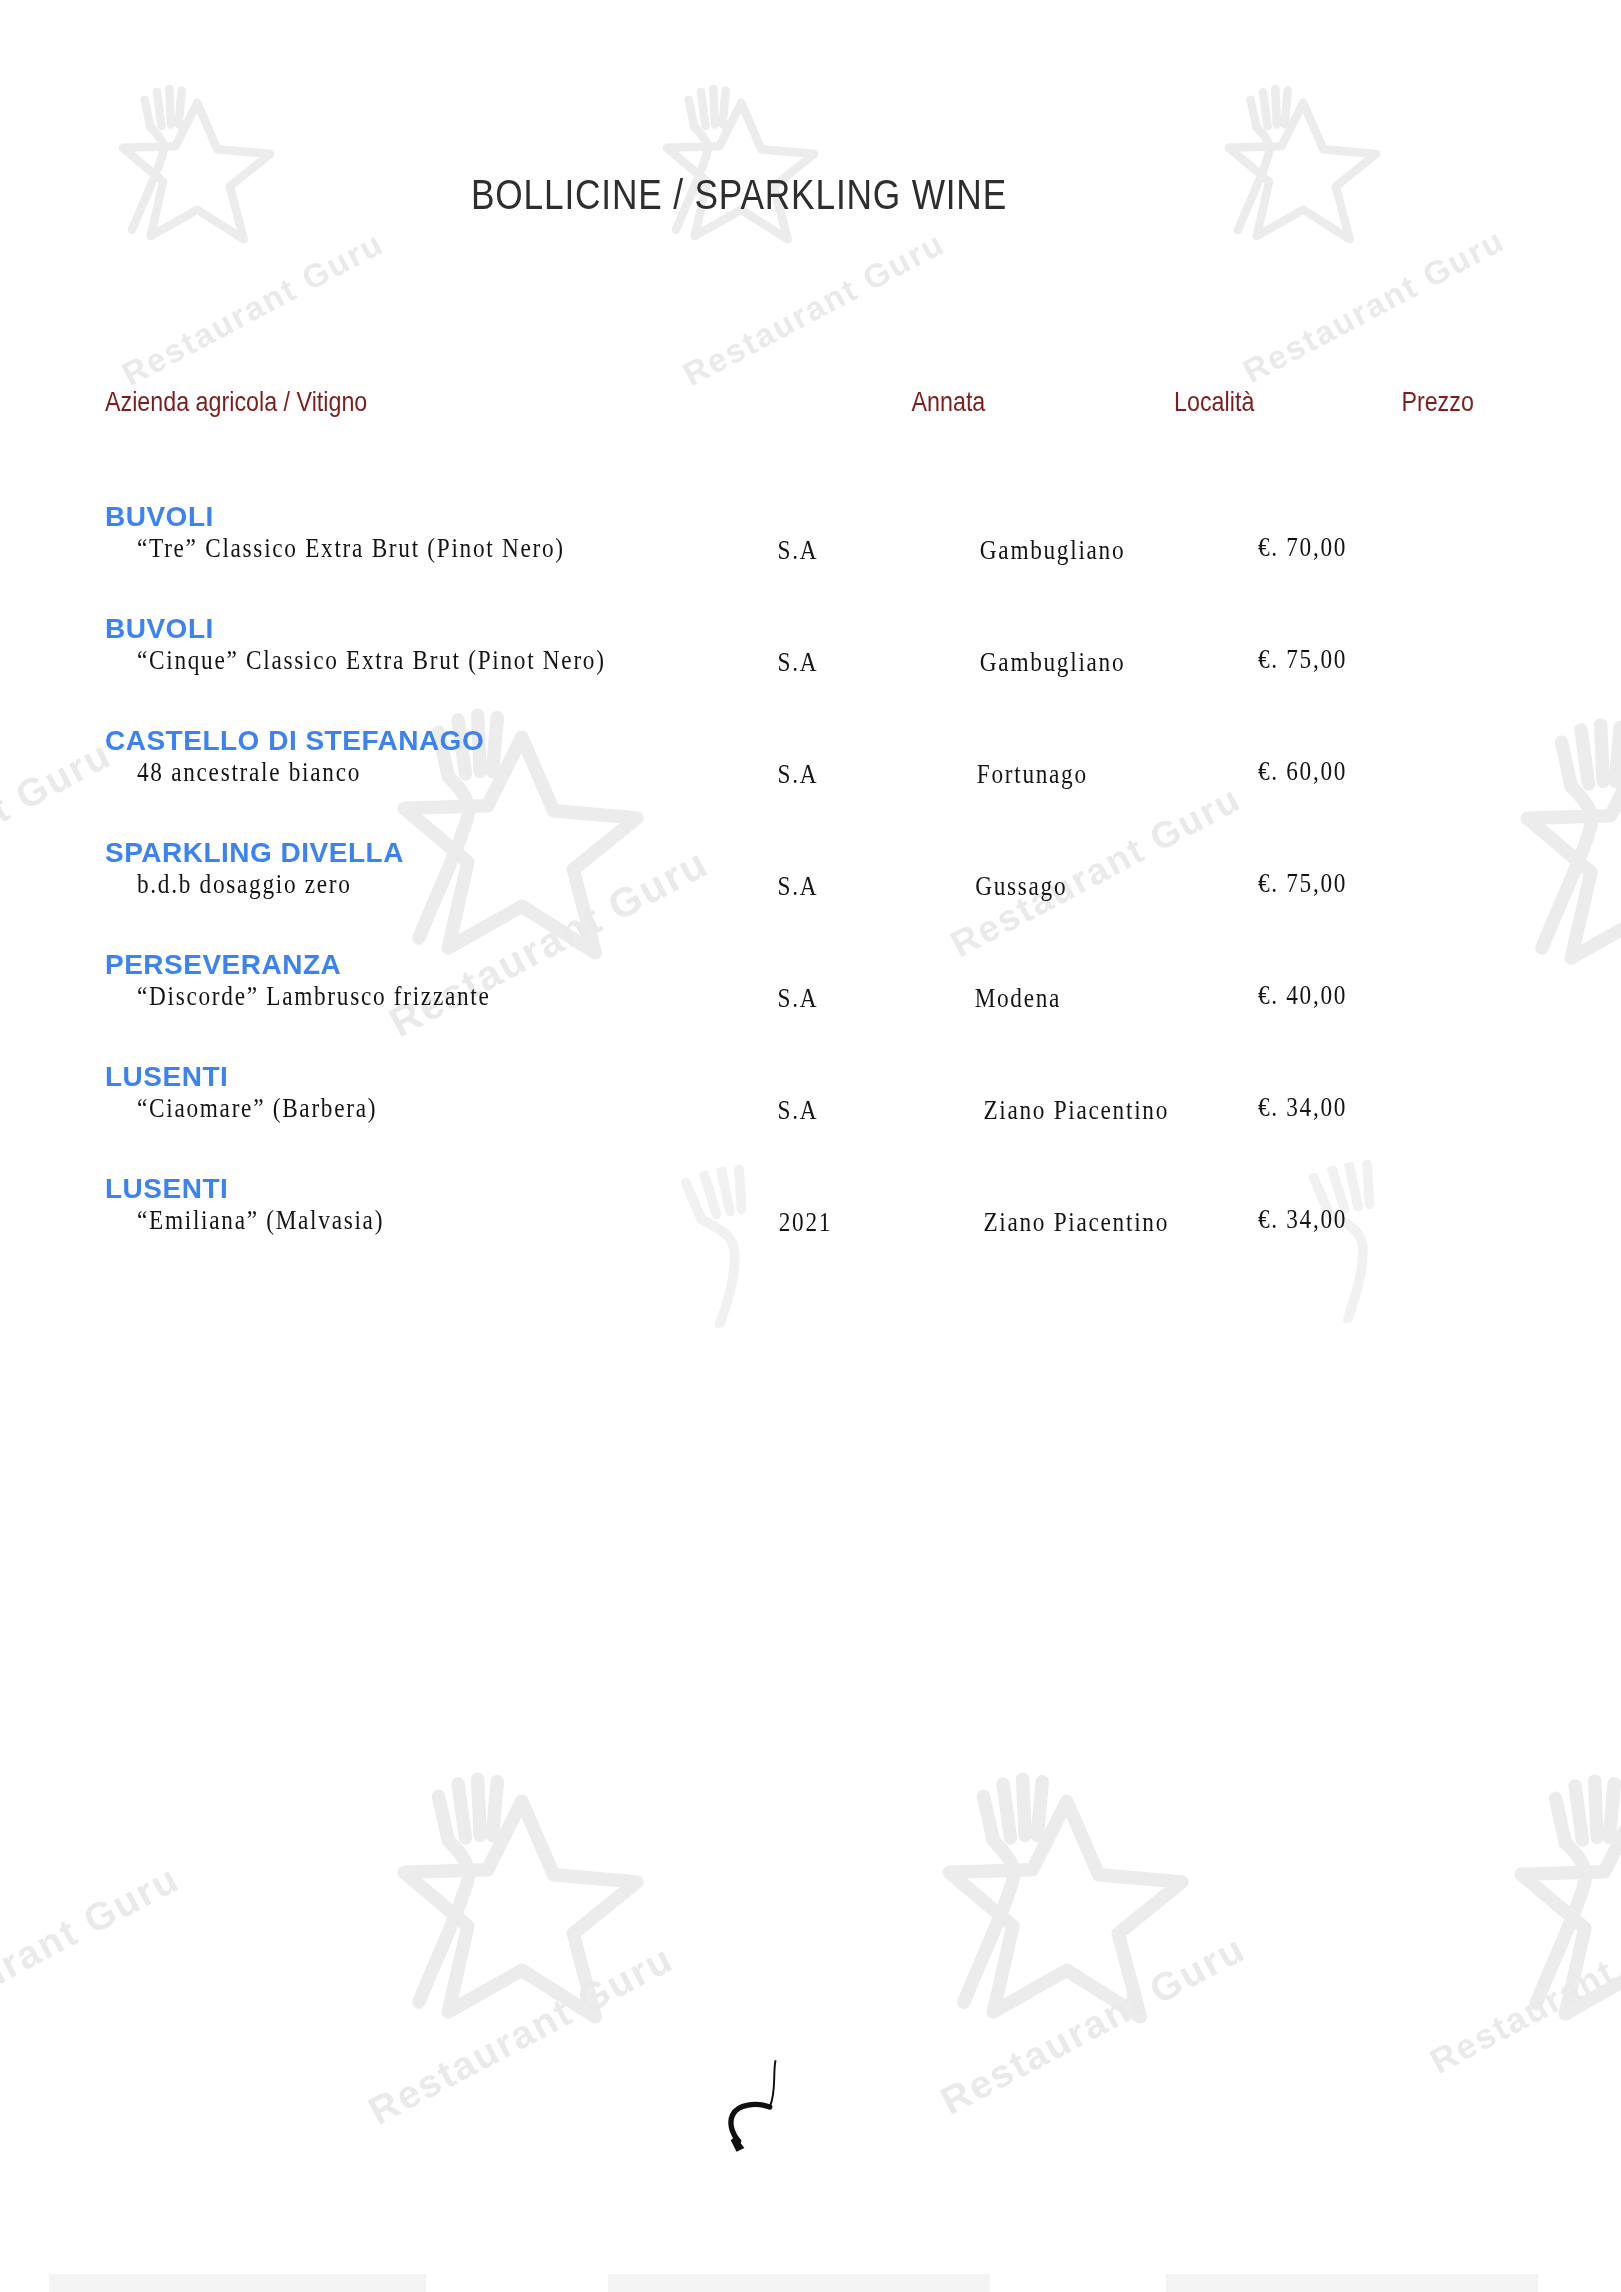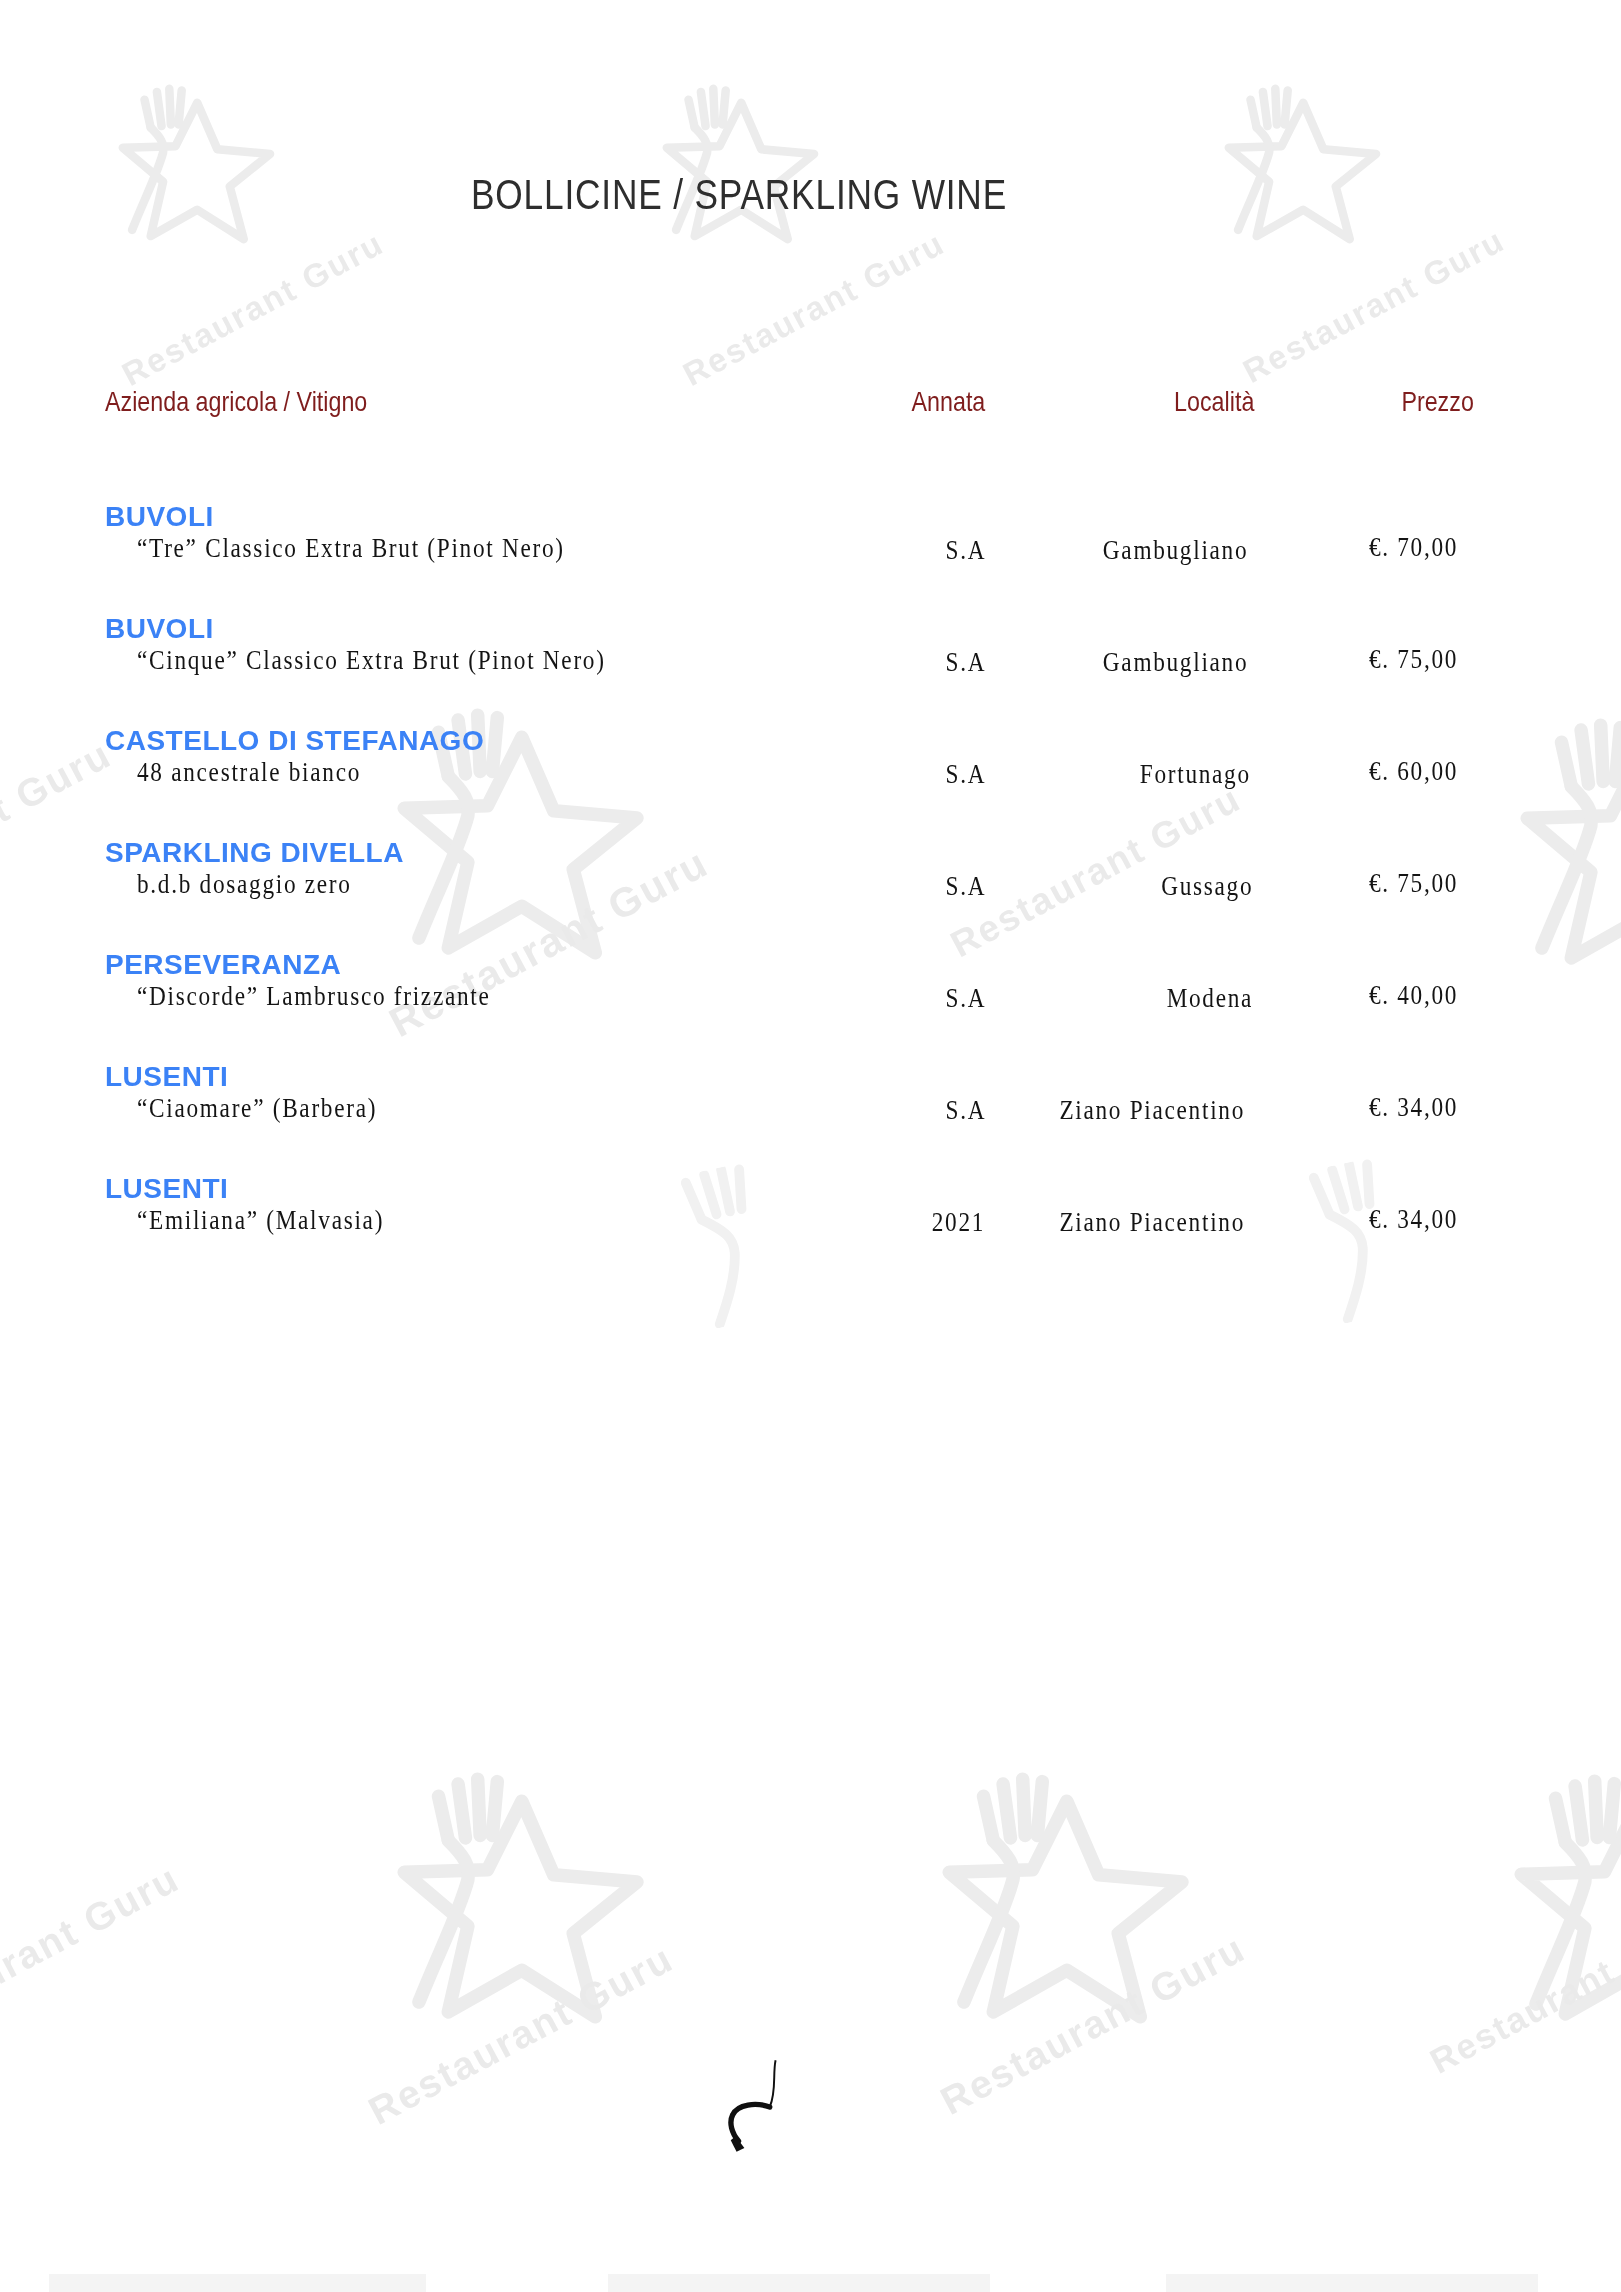--- a/index.html
+++ b/index.html
@@ -36,21 +36,21 @@
   .row{position:relative;height:112px;}
   .producer{
     position:absolute;left:105px;top:-4.9px;font-size:28px;font-weight:700;
     color:#3b82f6;letter-spacing:0.5px;white-space:nowrap;line-height:1.1;
   }
   .serif-cell{
     position:absolute;font-family:"Liberation Serif","DejaVu Serif",serif;
     font-size:27.4px;color:#141414;letter-spacing:2px;line-height:1;white-space:nowrap;
   }
   .serif-cell .squeeze{display:inline-block;transform:scaleX(0.85);transform-origin:left center;}
-  .serif-cell.centered{text-align:right;}
+  .serif-cell.centered{text-align:left;}
   .serif-cell.centered .squeeze{transform-origin:center center;}
   .wine{left:103px;top:28px;margin-left:34px;}
   .vintage{left:774px;width:216px;top:30px;}
   .location{left:967px;width:294px;top:30px;}
   .price{left:1250px;width:216px;top:27.4px;}
   
   .logo{position:absolute;left:720px;top:2058px;width:78px;height:98px;}
   .defs-hidden{position:absolute;width:0;height:0;overflow:hidden;}
 </style>
 </head>

